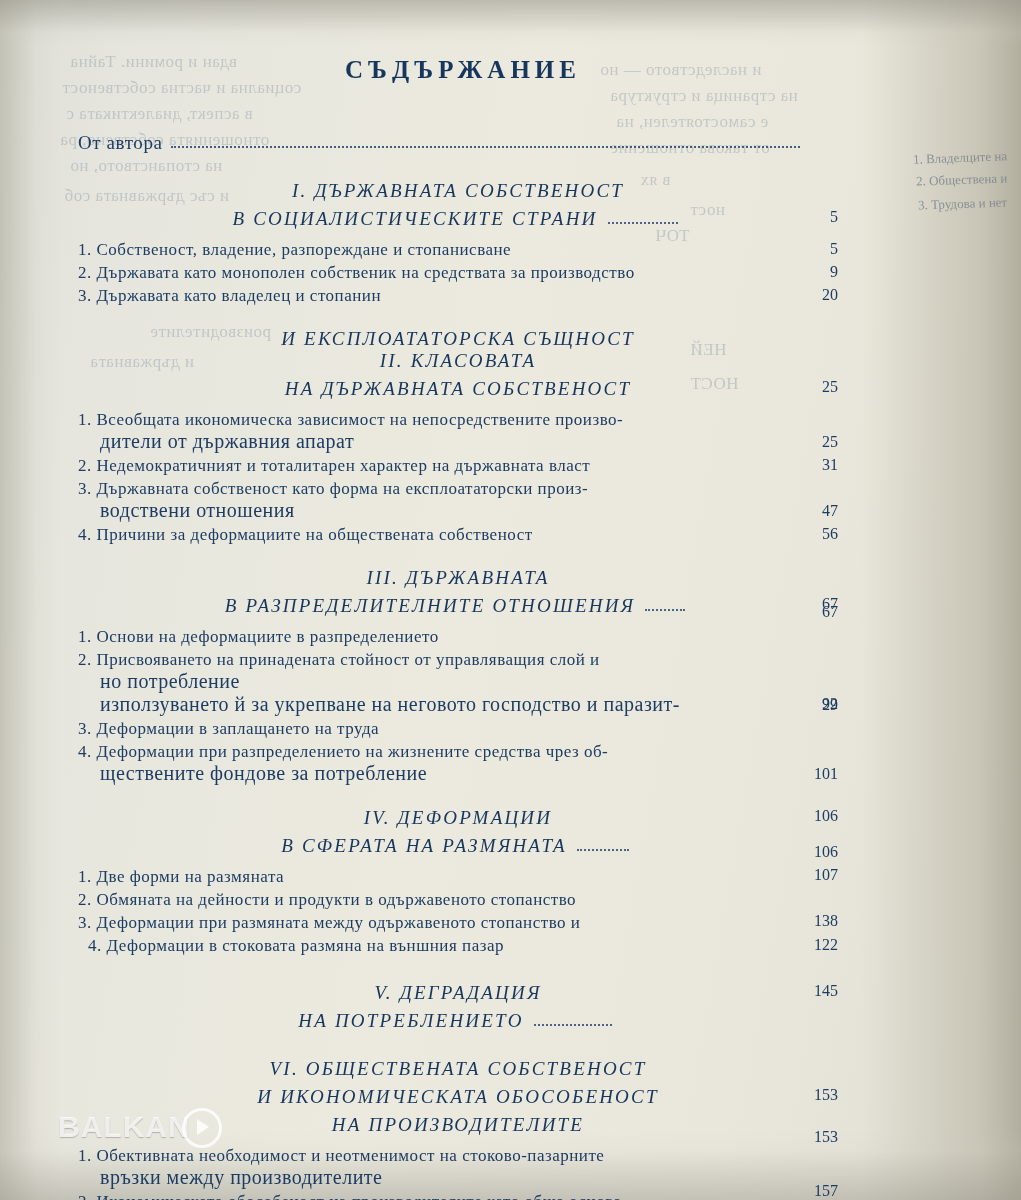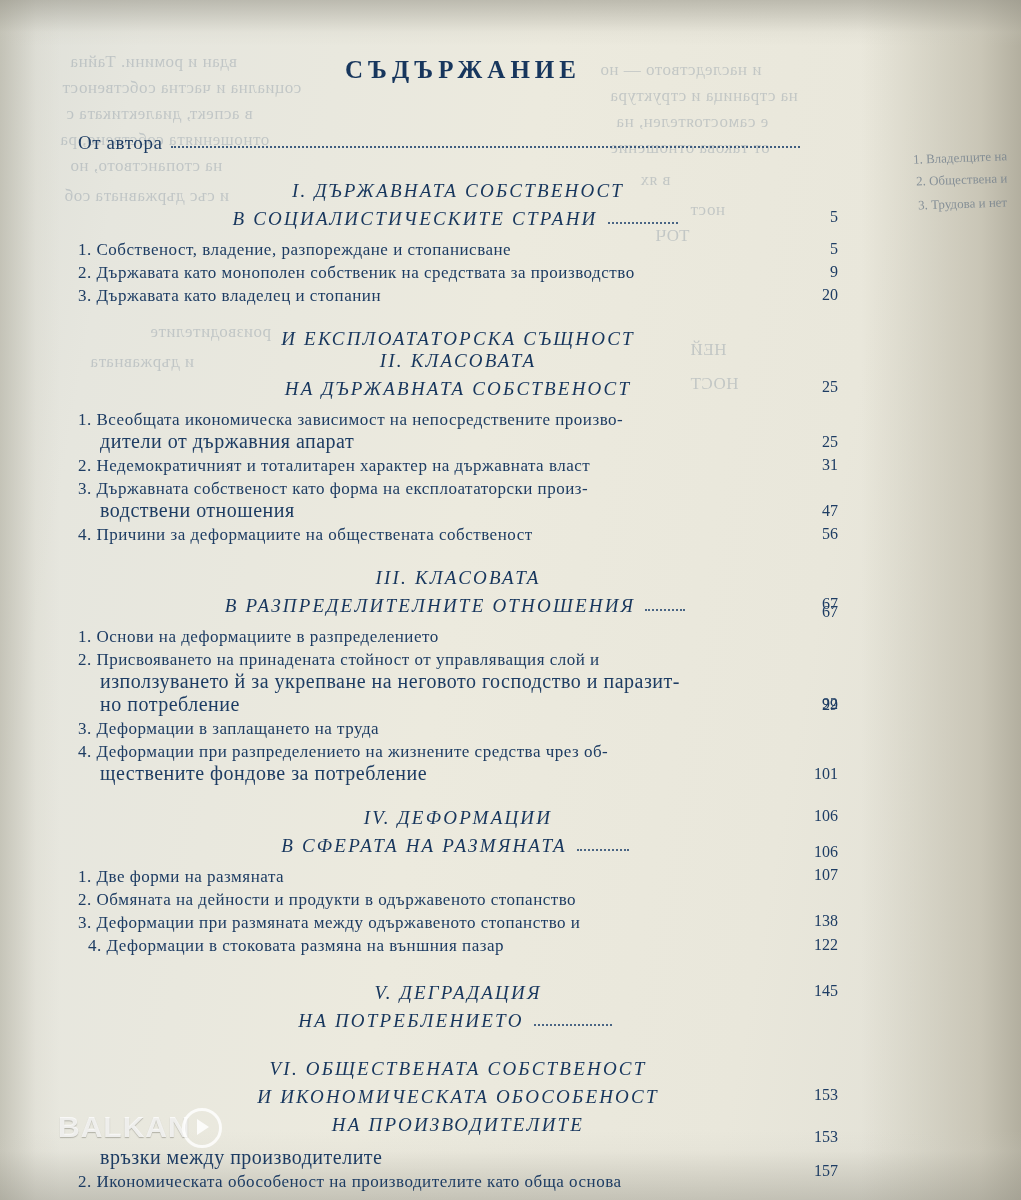--- a/index.html
+++ b/index.html
@@ -312,37 +312,37 @@
           <span class="epg low">47</span>
         </div>
         <div class="entry">
           <span class="etext">4. Причини за деформациите на обществената собственост</span>
           <span class="epg">56</span>
         </div>
       </div>
 
       <div class="chapter">
         <div class="centerwrap">
-          <div class="ctext">III. КЛАСОВАТА</div>
+          <div class="ctext">III. ДЪРЖАВНАТА</div>
         </div>
         <div class="centerwrap" style="margin-top:6px;">
           <span class="ctext">В РАЗПРЕДЕЛИТЕЛНИТЕ  ОТНОШЕНИЯ</span>
           <span class="dotline" style="width:40px;"></span>
           <span class="cpg">67</span>
         </div>
       </div>
       <div class="entries">
         <div class="entry">
           <span class="etext">1. Основи на деформациите в разпределението</span>
           <span class="epg" style="top:-24px;">67</span>
         </div>
         <div class="entry">
           <span class="etext">2. Присвояването на принадената стойност от управляващия слой и</span>
+          <span class="cont">но  потребление</span>
           <span class="cont">използуването й за укрепване на неговото господство и паразит-</span>
-          <span class="cont">но  потребление</span>
           <span class="epg low" style="top:46px;">29</span>
         </div>
         <div class="entry">
           <span class="etext">3. Деформации в заплащането на труда</span>
           <span class="epg" style="top:-24px;">92</span>
         </div>
         <div class="entry">
           <span class="etext">4. Деформации при разпределението на жизнените средства чрез об-</span>
           <span class="cont">ществените фондове за потребление</span>
           <span class="epg low">101</span>
@@ -396,20 +396,21 @@
         <div class="centerwrap" style="margin-top:6px;">
           <span class="ctext">И ИКОНОМИЧЕСКАТА ОБОСОБЕНОСТ</span>
           <span class="cpg">153</span>
         </div>
         <div class="centerwrap" style="margin-top:6px;">
           <span class="ctext">НА ПРОИЗВОДИТЕЛИТЕ</span>
         </div>
       </div>
       <div class="entries">
         <div class="entry">
+          <span class="etext">1. Обективната необходимост и неотменимост на стоково-пазарните</span>
           <span class="cont">връзки между производителите</span>
           <span class="epg" style="top:-18px;">153</span>
         </div>
         <div class="entry">
           <span class="etext">2. Икономическата обособеност на производителите като обща основа</span>
 
           <span class="epg" style="top:-10px;">157</span>
         </div>
 
       </div>

